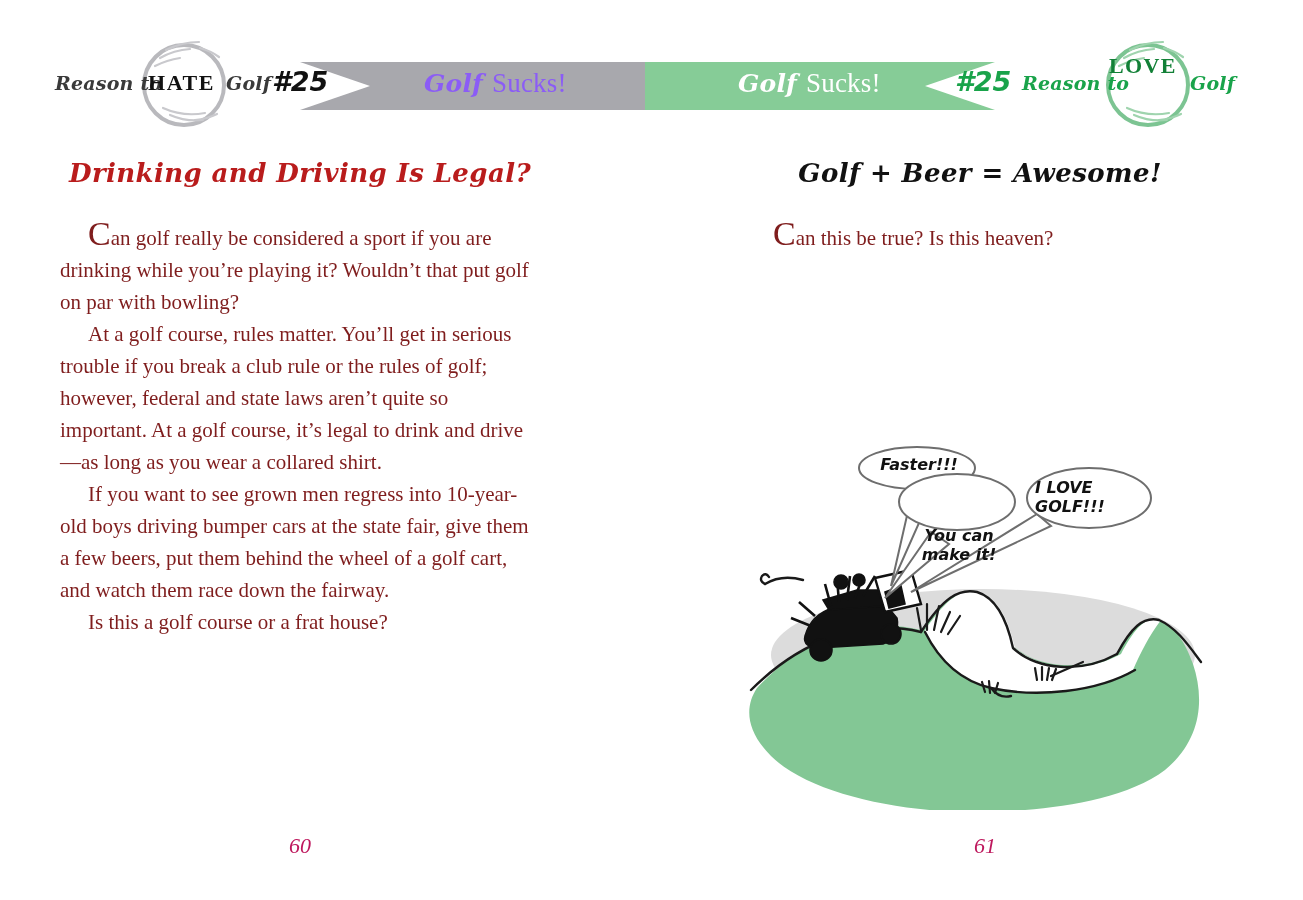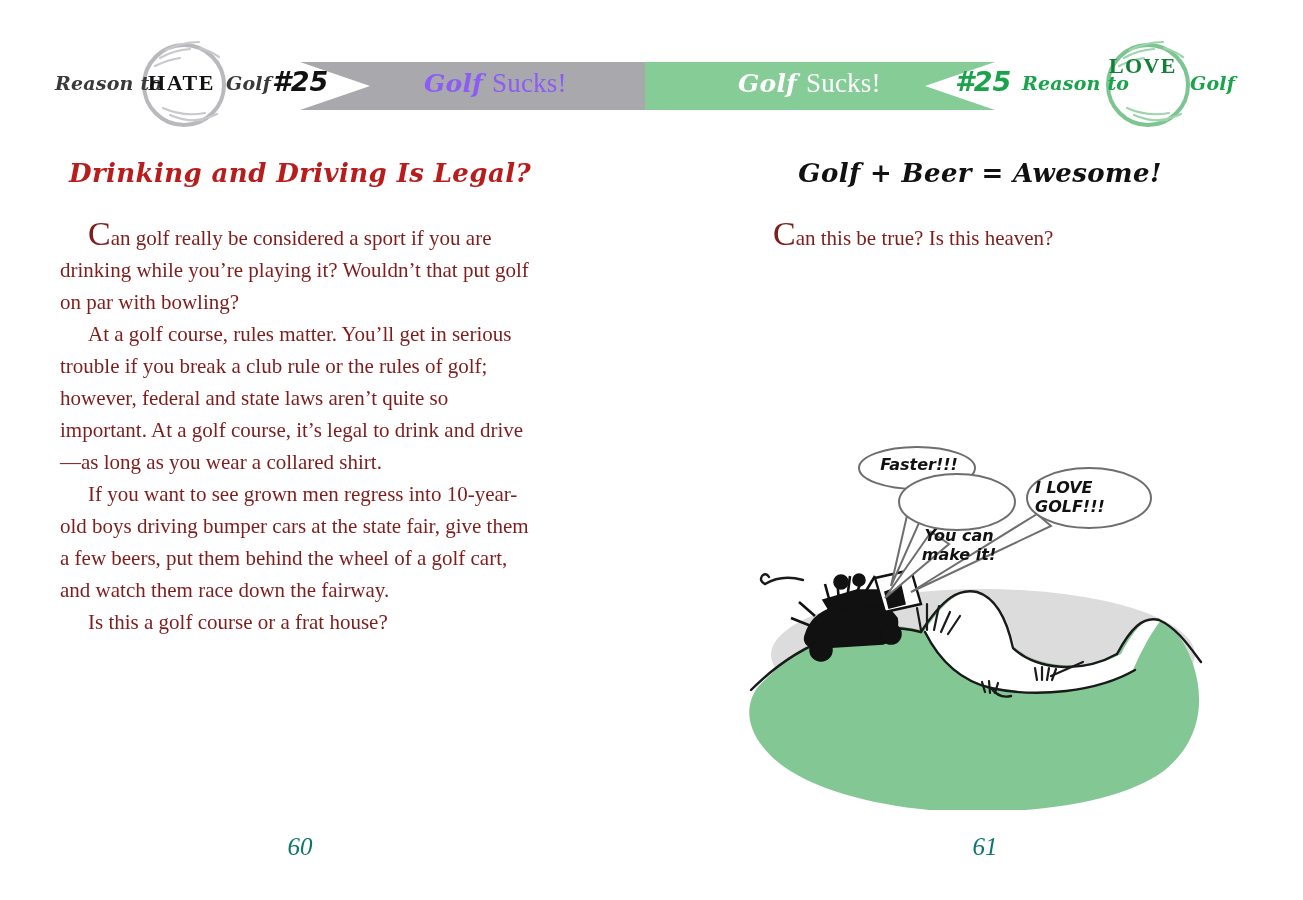--- a/index.html
+++ b/index.html
@@ -175,22 +175,22 @@
   #bub1 { left: 126px; top: 15px; width: 96px; }
   #bub2 { left: 166px; top: 42px; width: 96px; margin-top: 44px; }
   #bub3 { left: 290px; top: 38px; width: 110px; text-align: left; }
 
   
   .folio {
     position: absolute;
     top: 833px;
     font-family: "Liberation Serif", serif;
     font-style: italic;
-    font-size: 25px;
-    color: #0f766e;
+    font-size: 22px;
+    color: #be185d;
     width: 80px;
     text-align: center;
   }
   #folio-left  { left: 260px; }
   #folio-right { left: 945px; }
 </style>
 </head>
 <body>
 
 <div id="running-head">

